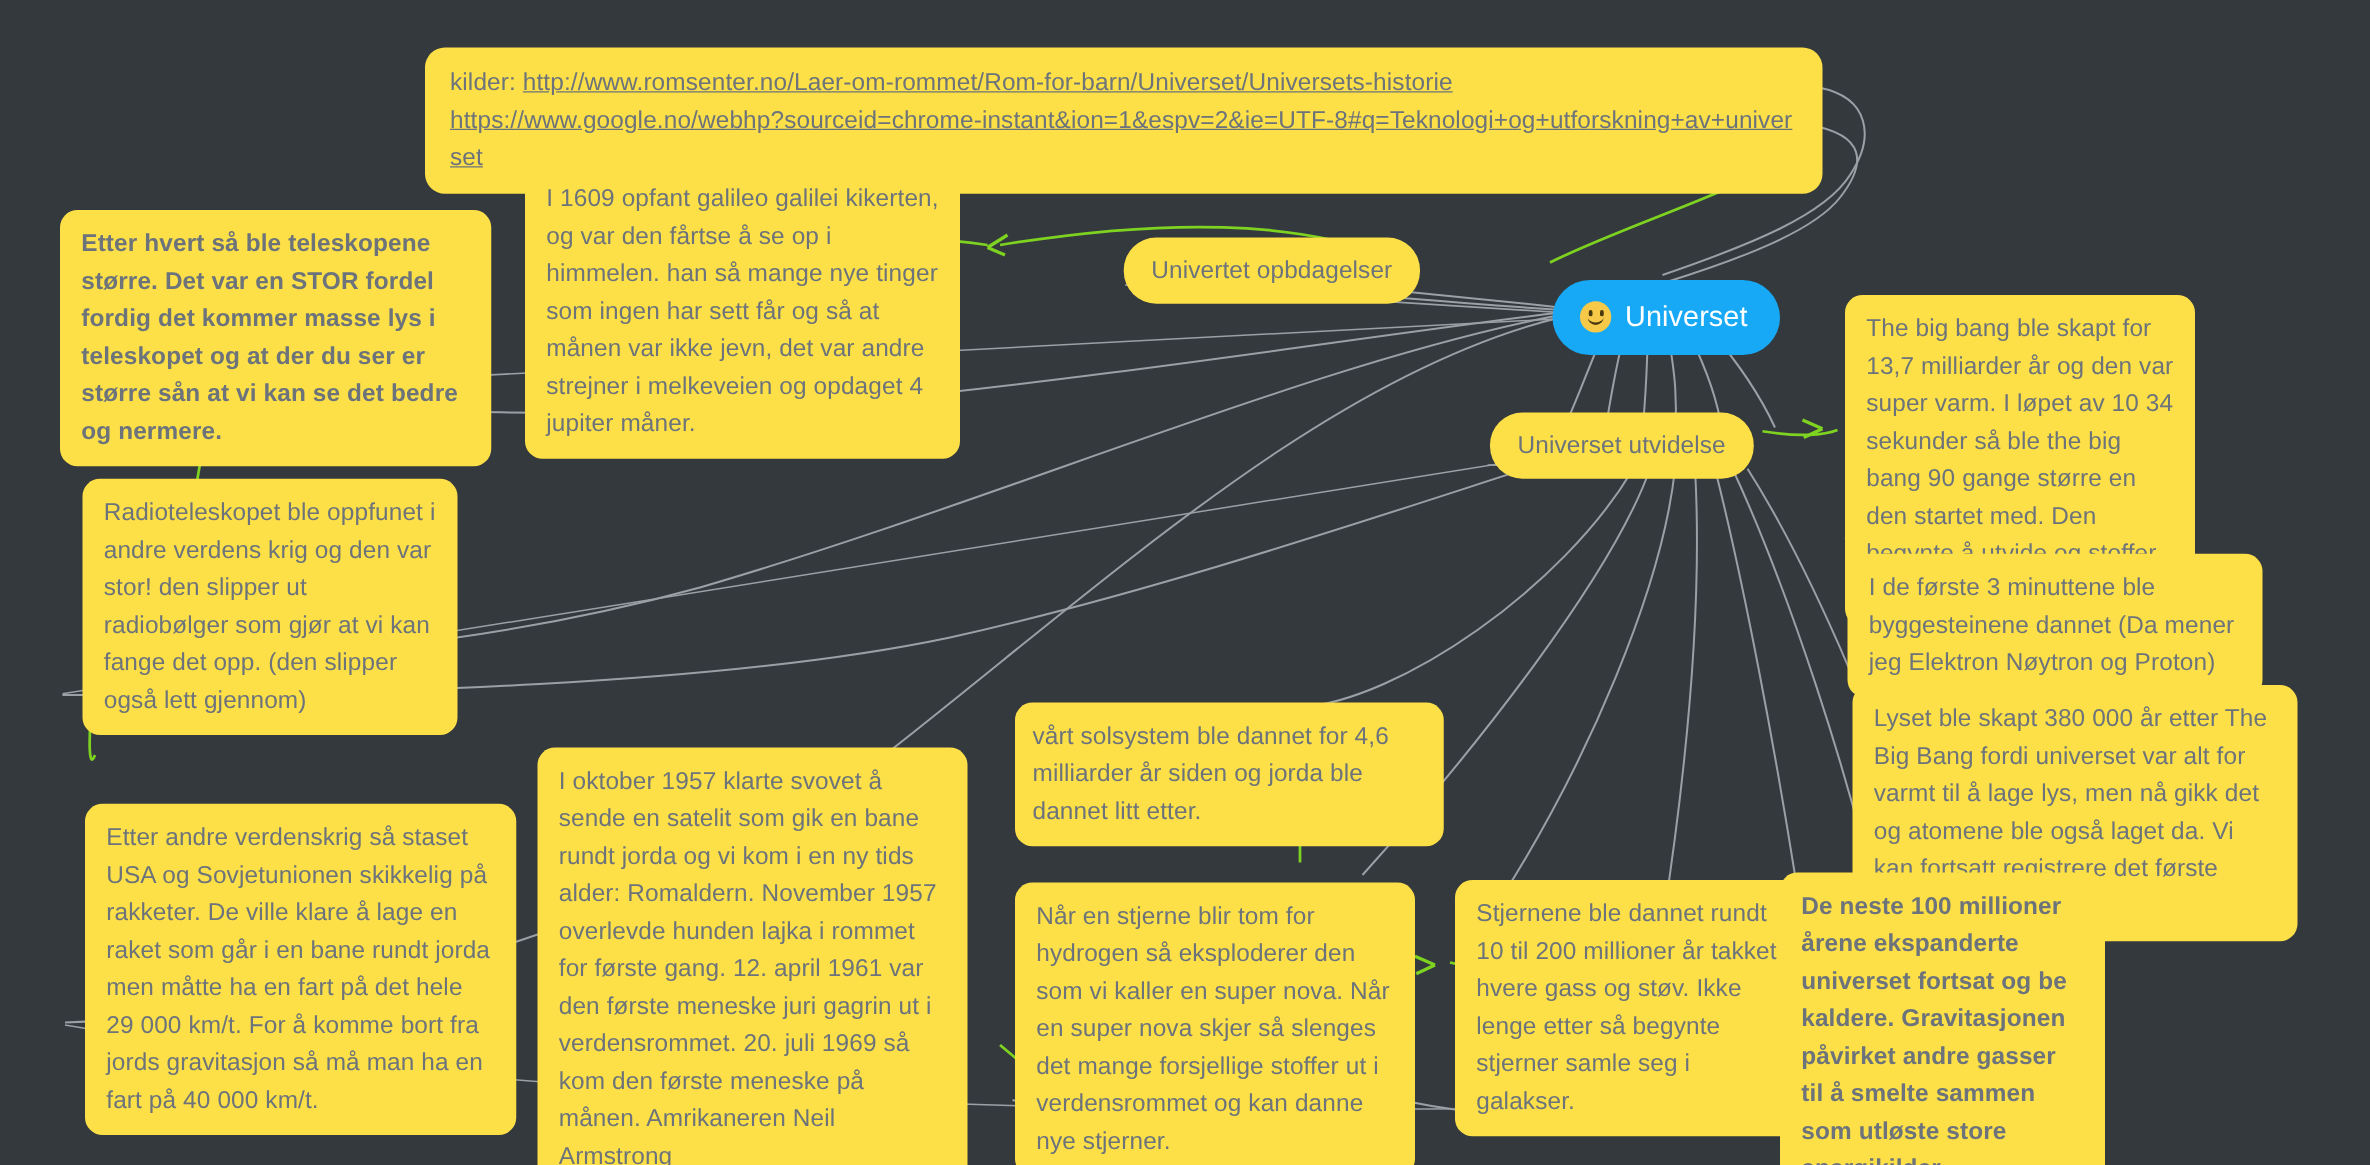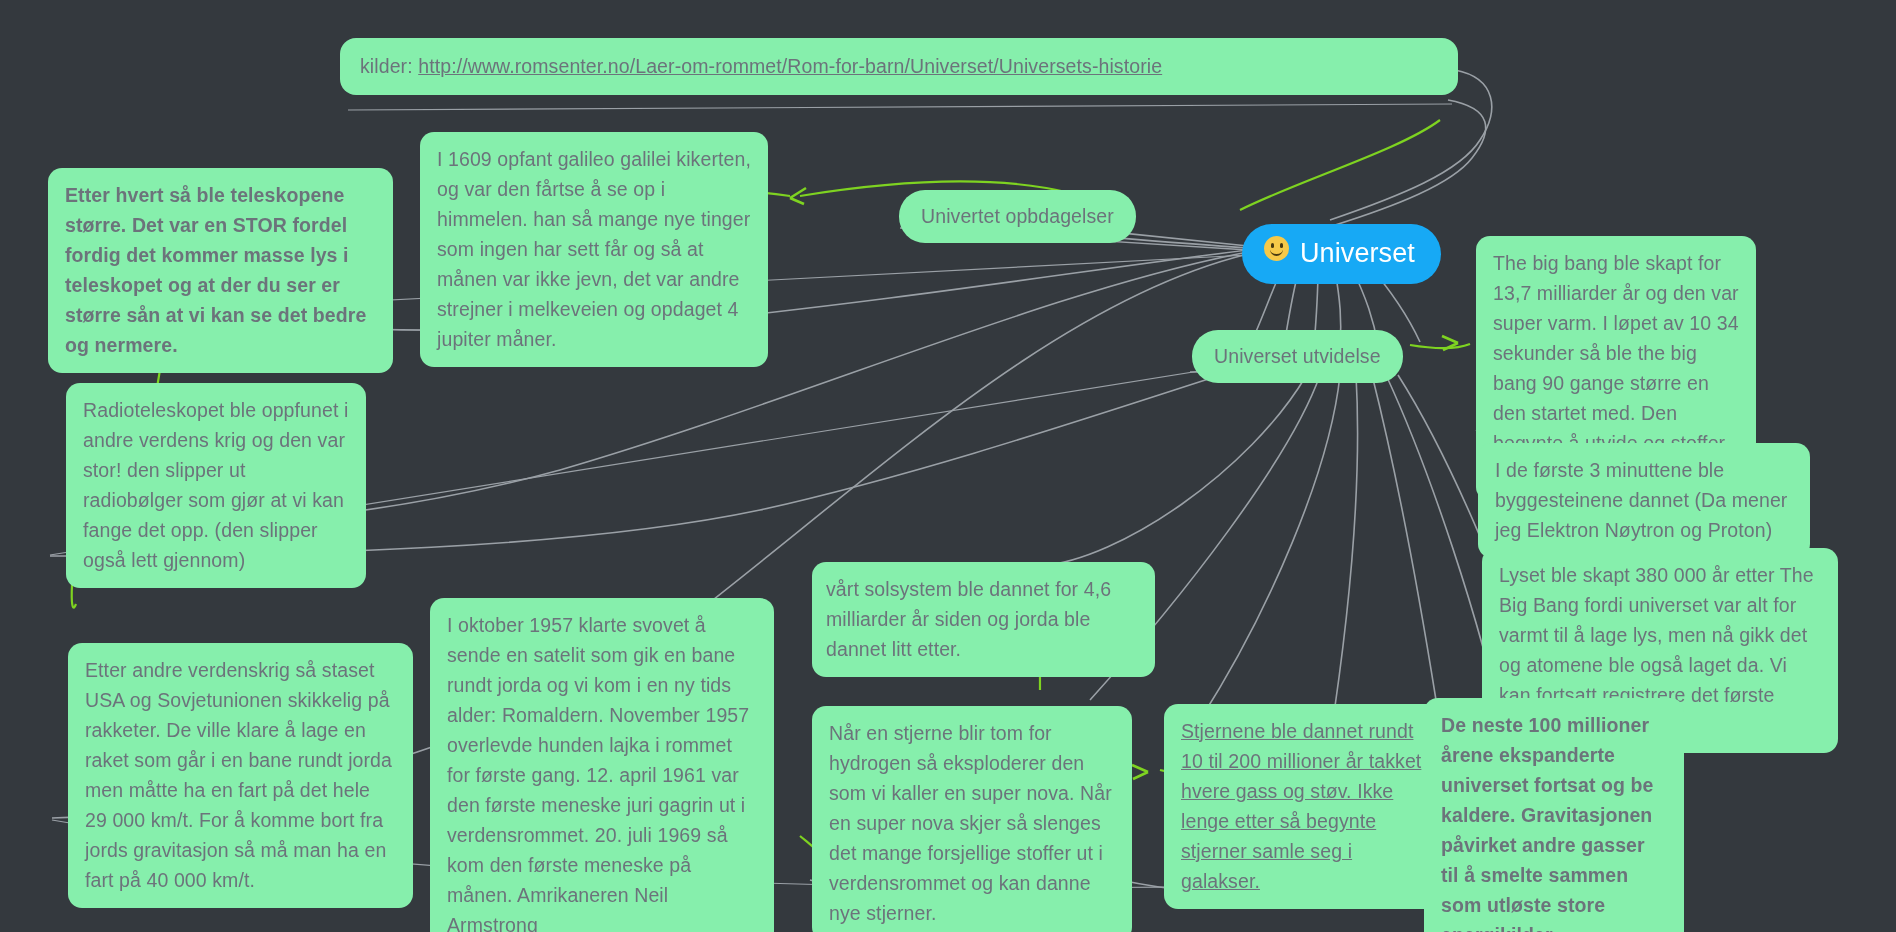--- a/index.html
+++ b/index.html
@@ -17,21 +17,21 @@
   }
   #edges {
     position: absolute;
     left: 0; top: 0;
     width: 1896px;
     height: 932px;
     pointer-events: none;
   }
   .node {
     position: absolute;
-    background: #86efac;
+    background: #fde047;
     border-radius: 14px;
     box-sizing: border-box;
     color: #6c737b;
     font-size: 19.5px;
     line-height: 30px;
     padding: 12px 17px 13px 17px;
     letter-spacing: 0.1px;
   }
   .node.pill {
     border-radius: 26px;
@@ -45,24 +45,25 @@
   .node.source a,
   .node.source .url {
     color: #6c737b;
     text-decoration: underline;
     word-break: break-all;
   }
   .node.central {
     background: #17a9f5;
     color: #ffffff;
     border-radius: 30px;
-    font-size: 27px;
+    font-size: 23px;
     line-height: 34px;
     padding: 12px 26px 14px 22px;
     display: flex;
+    align-items: center;
     gap: 11px;
     white-space: nowrap;
   }
   .smiley {
     width: 25px;
     height: 25px;
     border-radius: 50%;
     background: #f7c948;
     position: relative;
     display: inline-block;
@@ -155,20 +156,23 @@
       <path d="M1148 772 L 1132 765 M1148 772 L 1133 779" stroke-width="2.6"></path>
       <path d="M1030 570 C 1040 600, 1040 640, 1040 690"></path>
       <path d="M800 836 C 812 846, 820 852, 824 858"></path>
     </g>
   </svg>
 
   <div class="node source" style="left:340px; top:38px; width:1118px;">
     <div>
       <span>kilder: </span><span class="url">http://www.romsenter.no/Laer-om-rommet/Rom-for-barn/Universet/Universets-historie</span>
     </div>
+    <div>
+      <span class="url">https://www.google.no/webhp?sourceid=chrome-instant&amp;ion=1&amp;espv=2&amp;ie=UTF-8#q=Teknologi+og+utforskning+av+universet</span>
+    </div>
   </div>
 
   <div class="node central" style="left:1242px; top:224px;">
     <span class="smiley">
         <span class="mouth"></span>
       </span>
     <span>Universet</span>
   </div>
 
   <div class="node pill" style="left:1192px; top:330px;">
@@ -200,21 +204,21 @@
   </div>
 
   <div class="node" style="left:812px; top:562px; width:343px;padding-left:14px;">
     <span>vårt solsystem ble dannet for 4,6 milliarder år siden og jorda ble dannet litt etter.</span>
   </div>
 
   <div class="node" style="left:812px; top:706px; width:320px;">
     <span>Når en stjerne blir tom for hydrogen så eksploderer den som vi kaller en super nova. Når en super nova skjer så slenges det mange forsjellige stoffer ut i verdensrommet og kan danne nye stjerner.</span>
   </div>
 
-  <div class="node" style="left:1164px; top:704px; width:282px;text-decoration:underline;">
+  <div class="node" style="left:1164px; top:704px; width:282px;">
     <span>Stjernene ble dannet rundt 10 til 200 millioner år takket hvere gass og støv. Ikke lenge etter så begynte stjerner  samle seg i galakser.</span>
   </div>
 
   <div class="node" style="left:1476px; top:236px; width:280px;">
     <span>The big bang ble skapt  for 13,7 milliarder år og den var super varm. I løpet av 10 34 sekunder så ble the big bang 90 gange større en den startet med. Den begynte å utvide og stoffer ble skapt</span>
   </div>
 
   <div class="node" style="left:1478px; top:443px; width:332px;">
     <span>I de første 3 minuttene ble byggesteinene dannet (Da mener jeg Elektron Nøytron og Proton)</span>
   </div>

